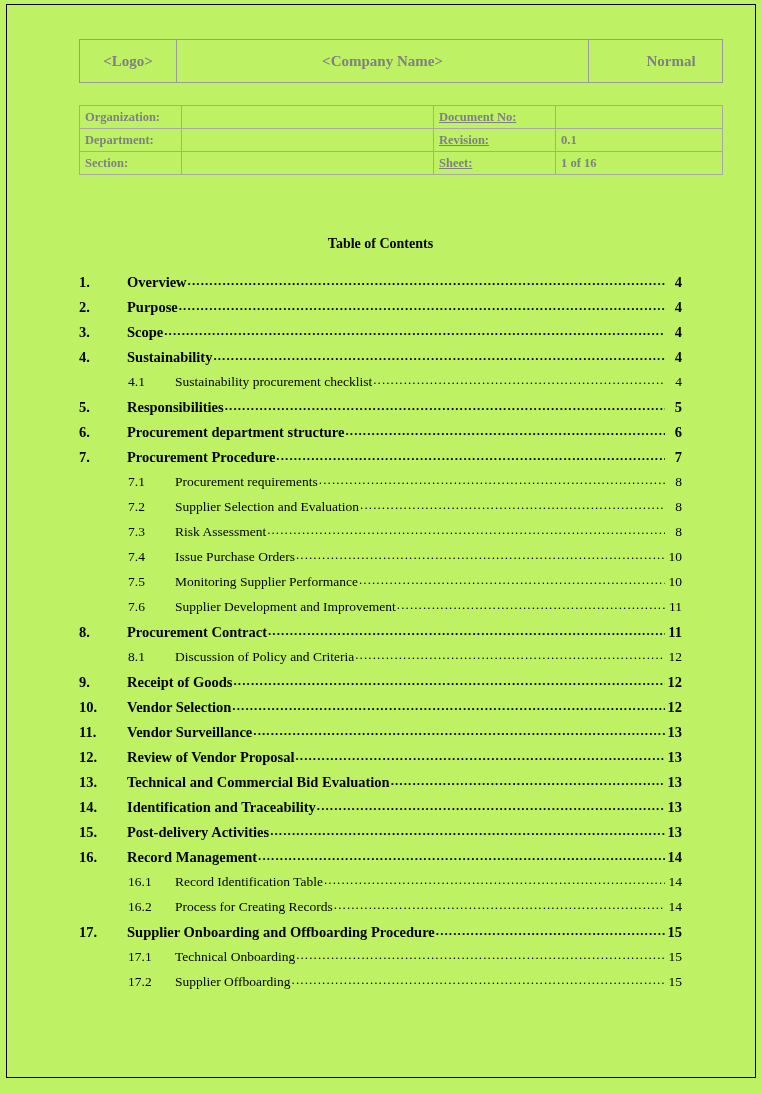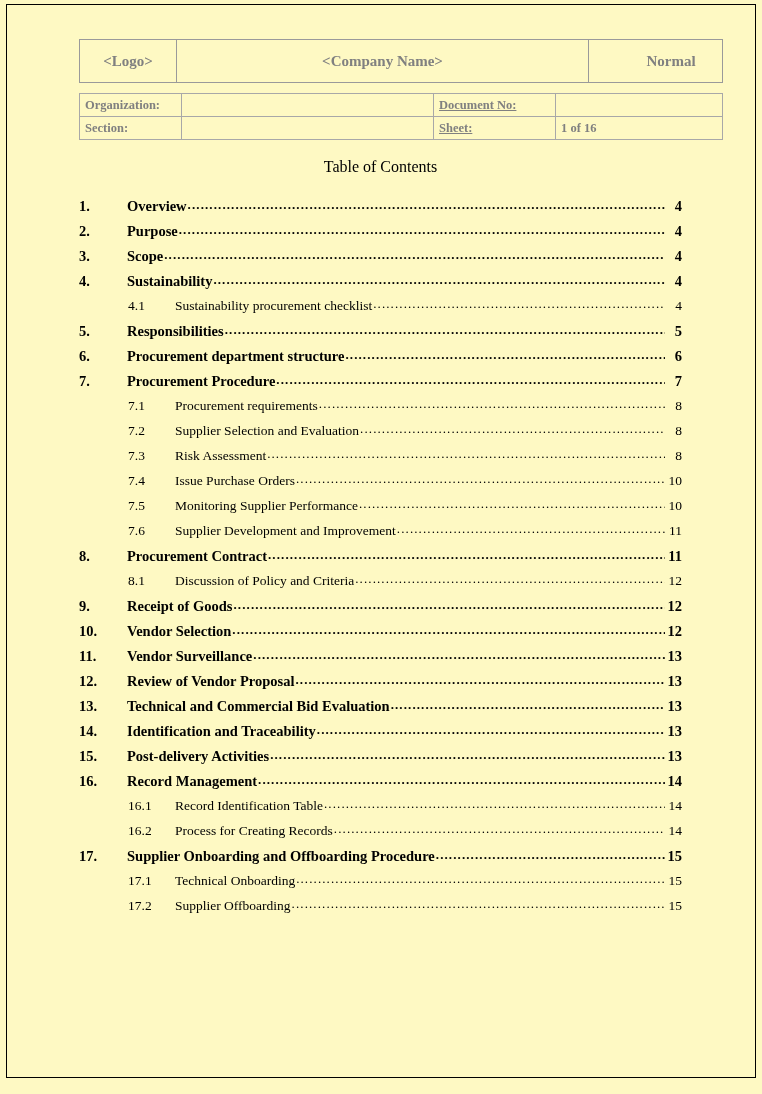--- a/index.html
+++ b/index.html
@@ -8,21 +8,21 @@
     background: #ffffff;
   }
   body {
     font-family: "Liberation Serif", serif;
     -webkit-font-smoothing: antialiased;
   }
   .page {
     position: relative;
     width: 762px;
     height: 1094px;
-    background: #fef9c3;
+    background: #bef264;
     box-sizing: border-box;
     overflow: hidden;
   }
   .page-border {
     position: absolute;
     left: 6px;
     top: 4px;
     width: 750px;
     height: 1074px;
     border: 1px solid #000000;
@@ -67,21 +67,21 @@
     font-size: 20px;
     display: flex;
     align-items: center;
     justify-content: center;
     letter-spacing: 0.2px;
     font-family: "Liberation Serif", serif;
   }
 
   
   table.meta {
-    margin-top: 10px;
+    margin-top: 22px;
     width: 603px;
     border-collapse: collapse;
     table-layout: fixed;
   }
   table.meta td {
     border: 1px solid #a8a8a8;
     height: 22px;
     padding: 0 5px;
     font-size: 12.5px;
     color: #808080;
@@ -90,24 +90,24 @@
     font-family: "Liberation Serif", serif;
   }
   td.m-label { width: 91px; }
   td.m-blank { width: 241px; }
   td.m-key   { width: 111px; text-decoration: underline; }
   td.m-val   { width: 156px; }
 
   
   .toc-title {
     text-align: center;
-    font-weight: normal;
-    font-size: 16px;
+    font-weight: bold;
+    font-size: 14px;
     color: #000000;
-    margin-top: 18px;
+    margin-top: 61px;
     font-family: "Liberation Serif", serif;
   }
   .toc {
     margin-top: 22px;
     width: 603px;
   }
   .toc-row {
     display: flex;
     align-items: baseline;
     width: 100%;
@@ -167,20 +167,26 @@
 
     <table class="meta">
       <tbody>
           <tr>
             <td class="m-label">Organization:</td>
             <td class="m-blank"></td>
             <td class="m-key">Document No:</td>
             <td class="m-val"></td>
           </tr>
           <tr>
+            <td class="m-label">Department:</td>
+            <td class="m-blank"></td>
+            <td class="m-key">Revision:</td>
+            <td class="m-val">0.1</td>
+          </tr>
+          <tr>
             <td class="m-label">Section:</td>
             <td class="m-blank"></td>
             <td class="m-key">Sheet:</td>
             <td class="m-val">1 of 16</td>
           </tr>
         </tbody>
     </table>
 
     <div class="toc-title">Table of Contents</div>
 

